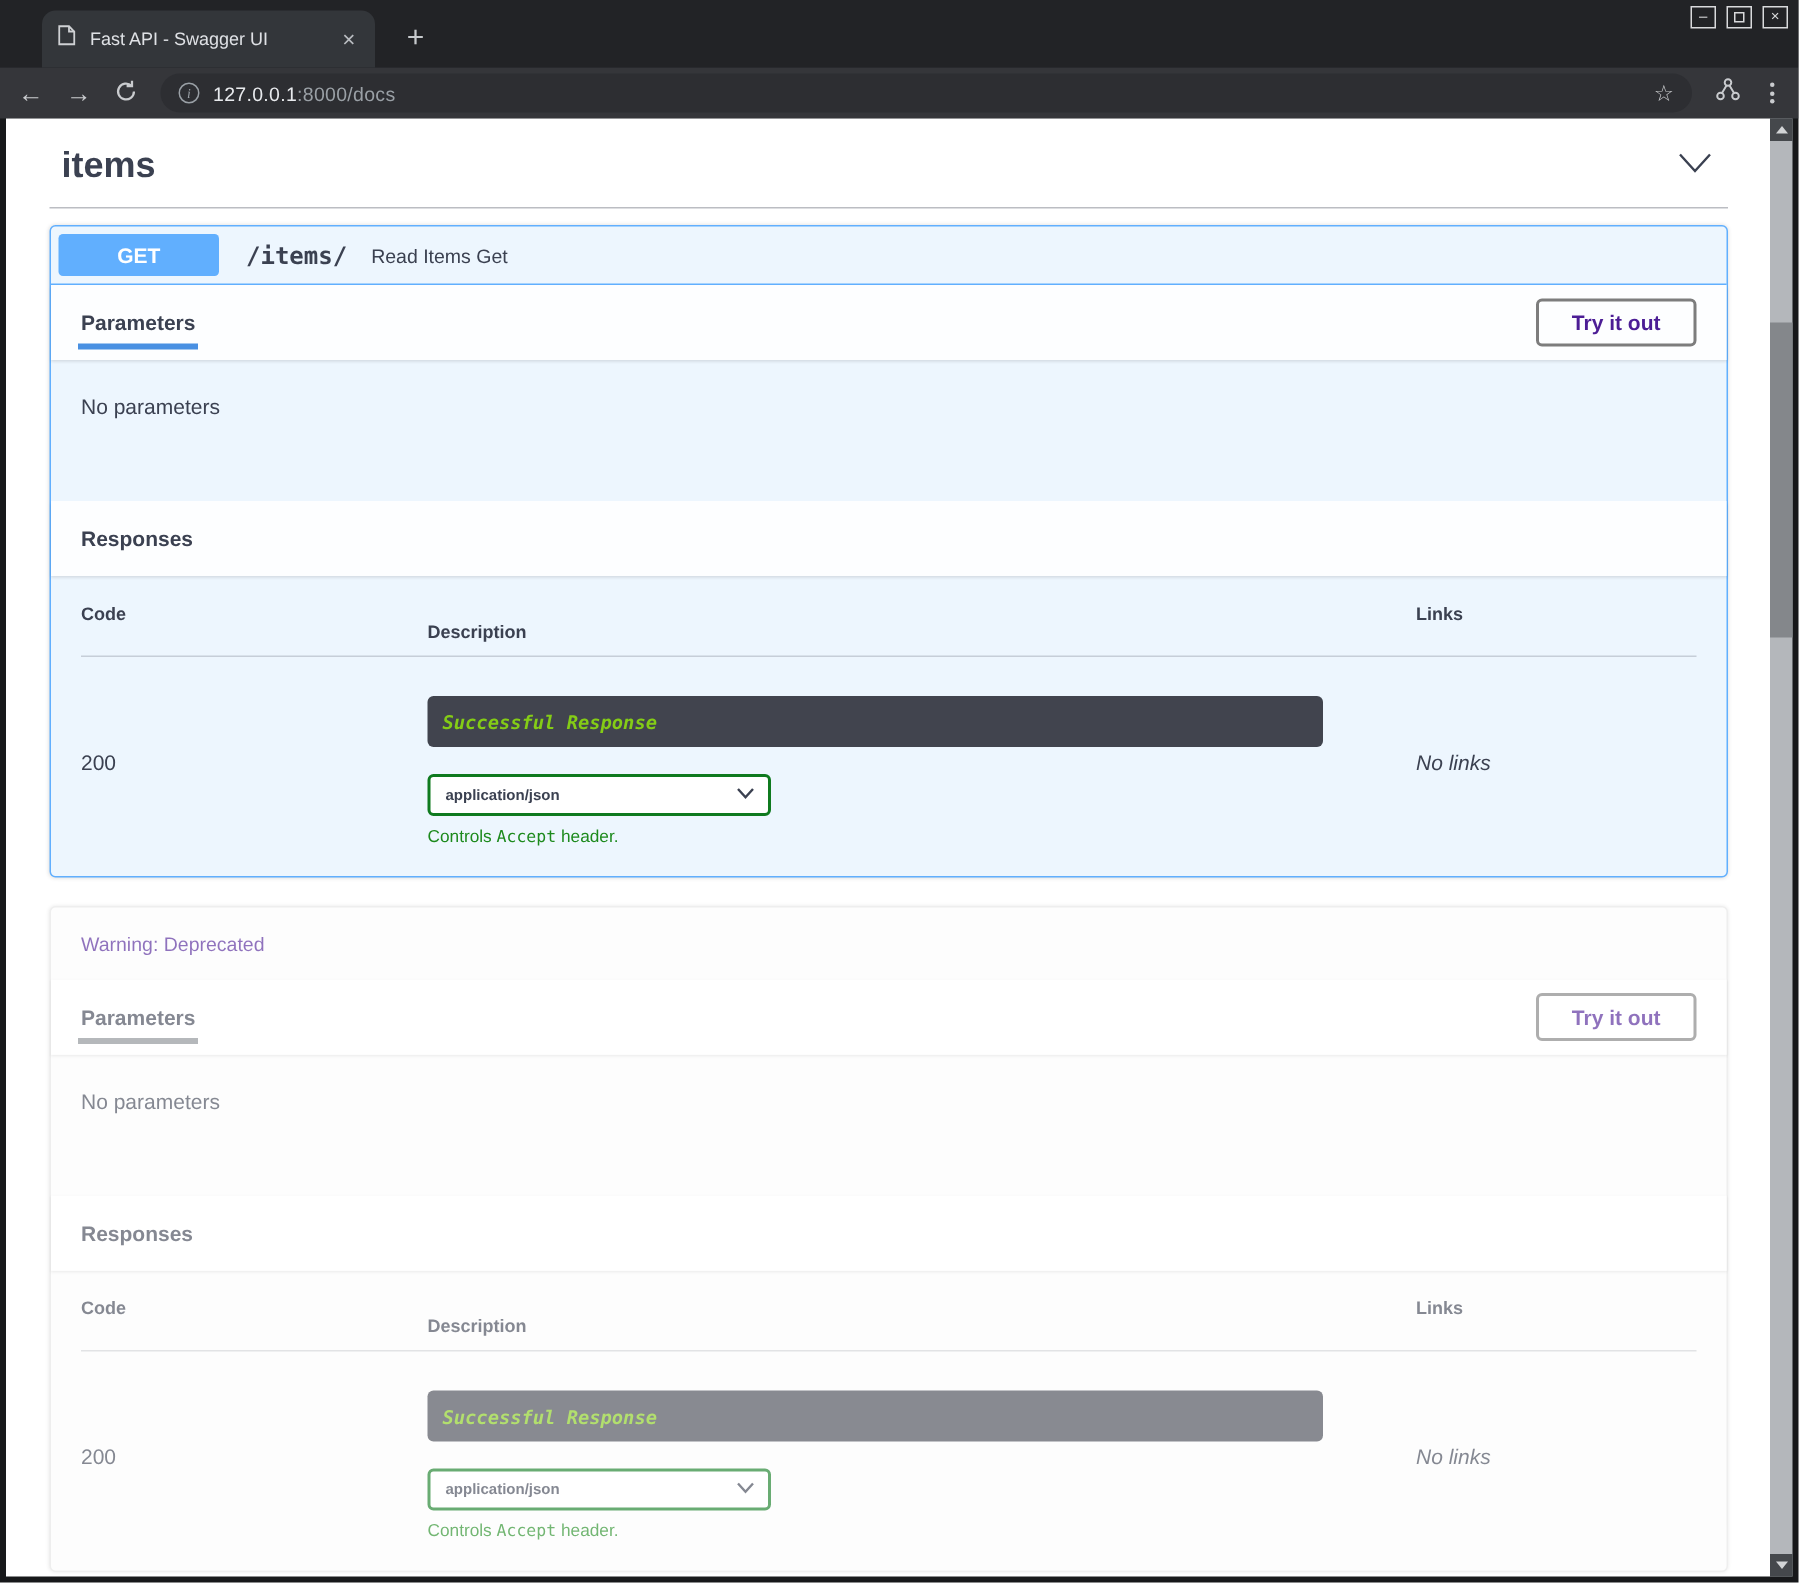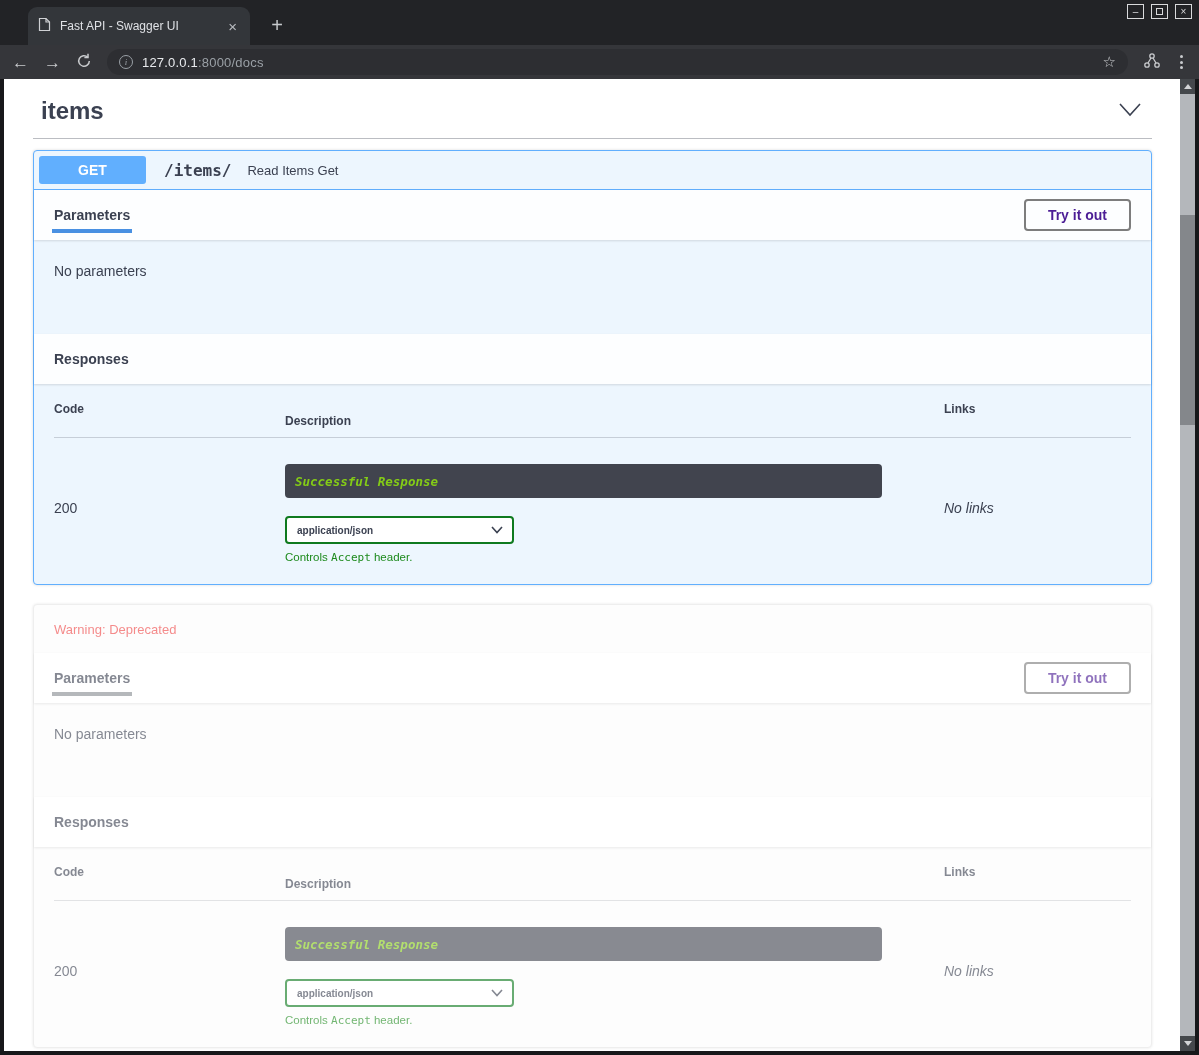--- a/index.html
+++ b/index.html
@@ -58,21 +58,21 @@
   .get .op-summary { border-bottom:1px solid #61affe; }
   .deprecated .op-summary { border-bottom:1px solid #dadada; }
   .method { width:107px; padding:6px 0; text-align:center; border-radius:3px;
     font-size:14px; font-weight:700; color:#fff; background:#61affe; }
   .deprecated .method { background:#ebebeb; }
   .path { font-family:"DejaVu Sans Mono", monospace; font-weight:700; font-size:16px;
     color:#3b4151; padding:0 10px; margin-left:8px; }
   .deprecated .path { text-decoration:line-through; }
   .summary-text { font-size:13px; color:#3b4151; margin-left:6px; }
 
-  .dep-warning { padding:17px 20px 16px; font-size:13px; color:#ef4444; }
+  .dep-warning { padding:17px 20px 16px; font-size:13px; color:#4c1d95; }
 
   .sec-bar { display:flex; align-items:center; justify-content:space-between;
     min-height:50px; padding:8px 20px; background:rgba(255,255,255,.85);
     box-shadow:0 1px 2px rgba(0,0,0,.12); }
   .tab-title-h { font-size:14px; font-weight:700; color:#3b4151; position:relative; cursor:pointer; }
   .tab-title-h::after { content:""; position:absolute; left:-2px; right:-2px; bottom:-10px; height:4px; }
   .get .tab-title-h::after { background:#4990e2; }
   .deprecated .tab-title-h::after { background:#888d93; }
   .try-btn { background:transparent; border:2px solid #7d7d7d; border-radius:4px;
     padding:6px 22px; font-family:inherit; font-size:14px; font-weight:700; color:#4c1d95; cursor:pointer; }

